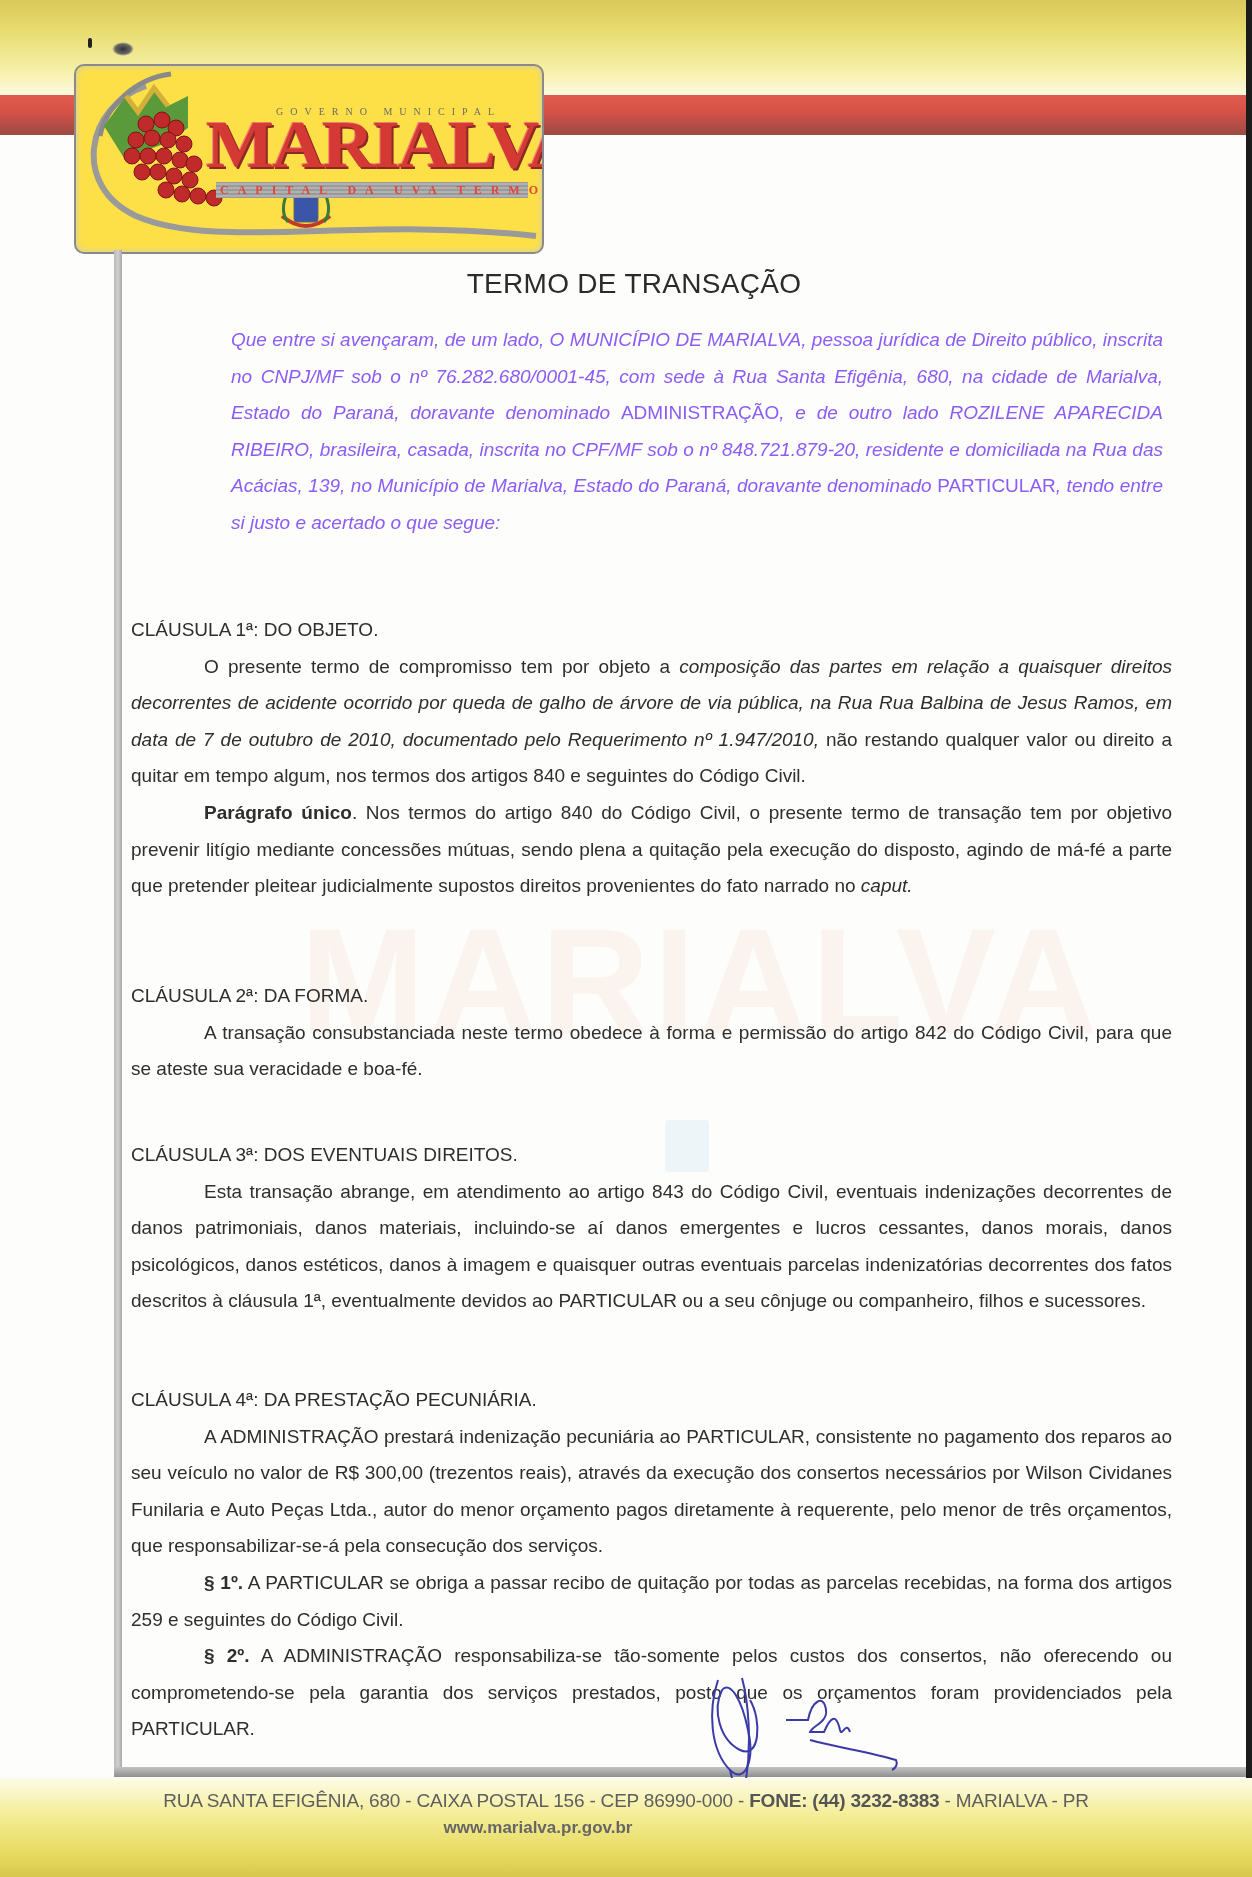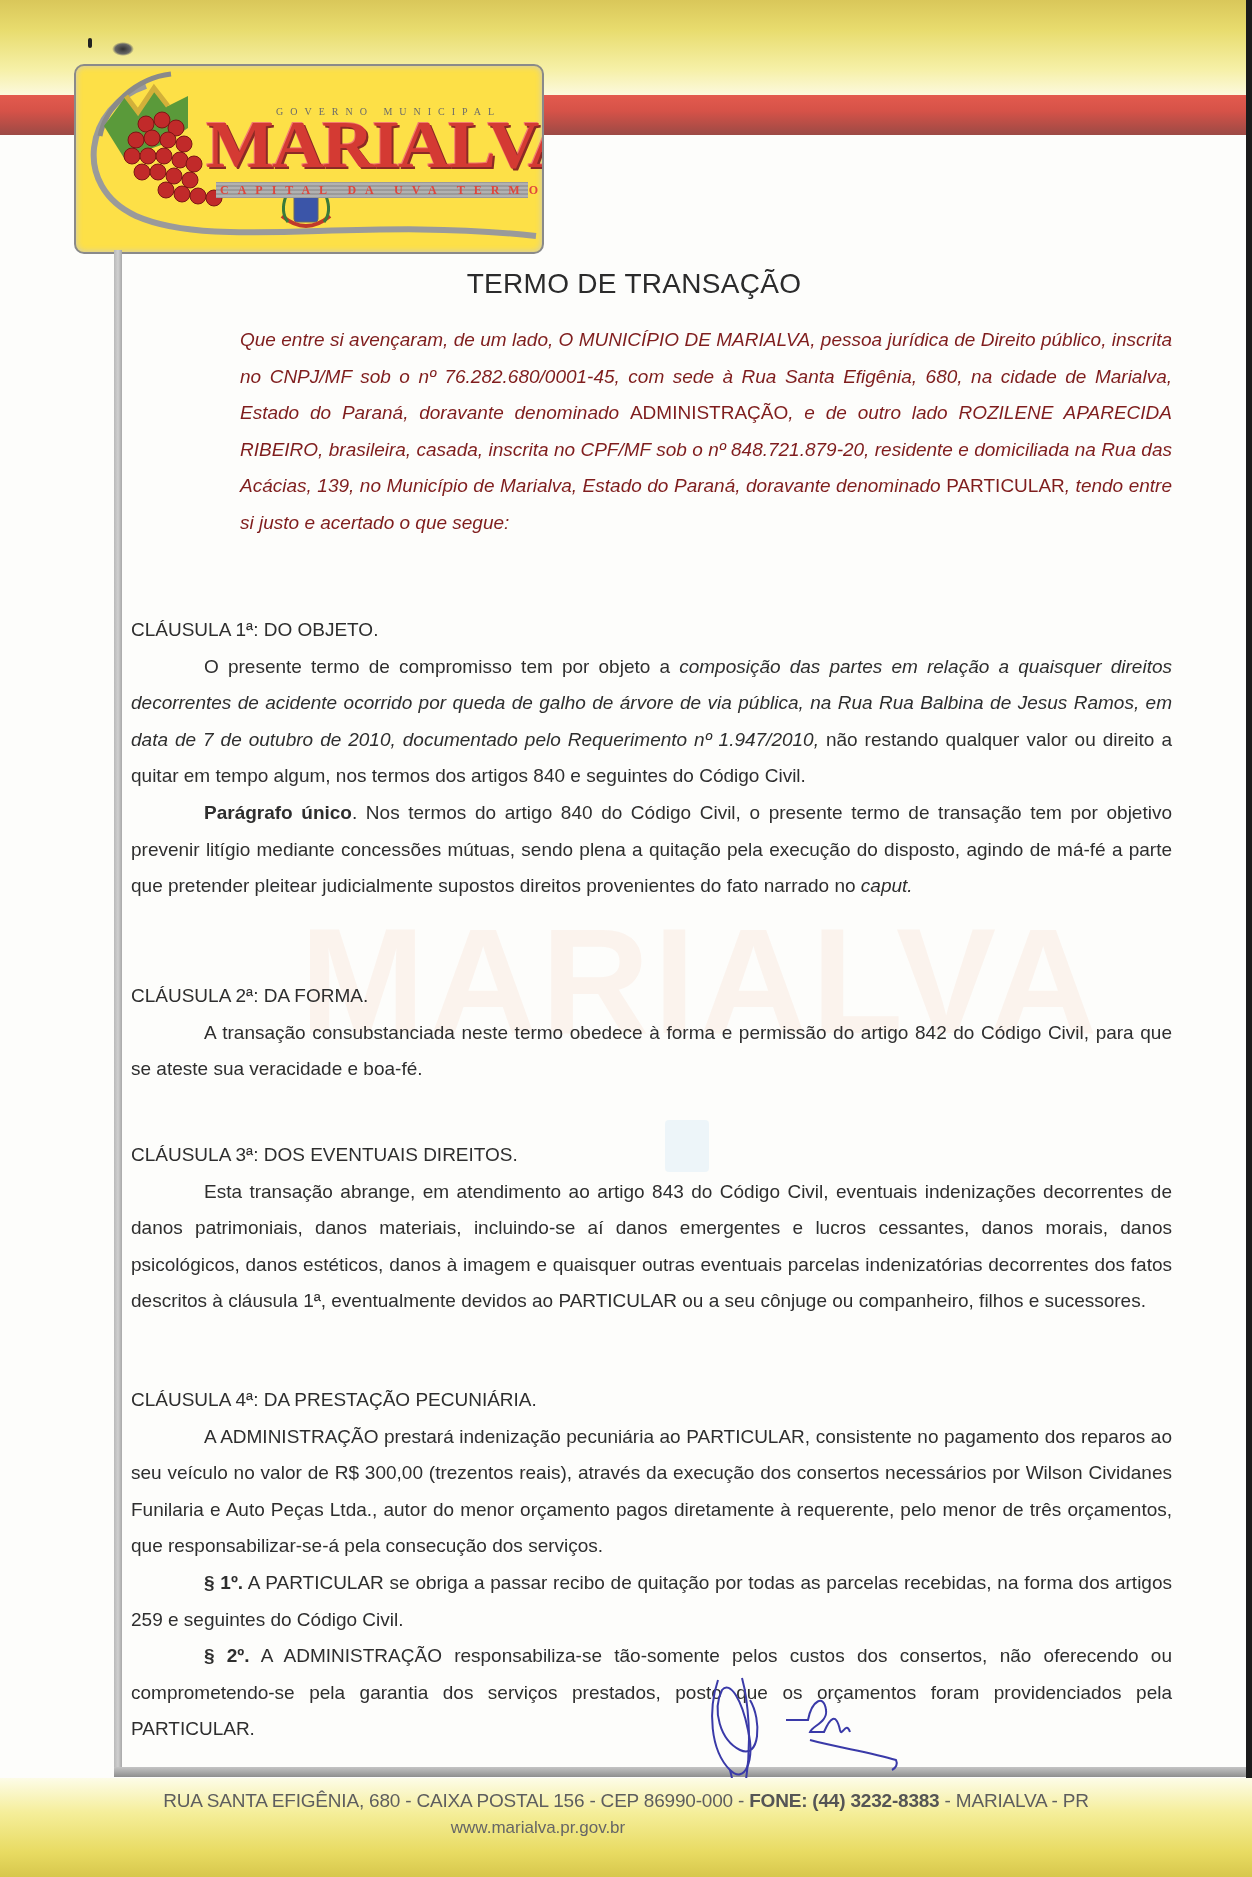--- a/index.html
+++ b/index.html
@@ -60,23 +60,23 @@
   .frame-bottom {
     position: absolute; left: 114px; top: 1767px; width: 1132px; height: 10px;
     background: linear-gradient(to bottom, #c4c4c4, #8e8e8e);
   }
 
   .title {
     position: absolute; left: 8px; width: 1252px; top: 268px; text-align: center;
     font-size: 28px; color: #2b2b2b; letter-spacing: 0.3px;
   }
   .preamble {
-    position: absolute; left: 240px; top: 322px; width: 932px;
+    position: absolute; left: 231px; top: 322px; width: 932px;
     font-size: 19px; font-style: italic; line-height: 36.6px;
-    text-align: justify; color: #7f1d1d;
+    text-align: justify; color: #8b5cf6;
   }
   .preamble .up { font-style: normal; }
 
   .body-text {
     position: absolute; left: 131px; width: 1041px;
     font-size: 19px; line-height: 36.6px; text-align: justify; color: #2e2e2e;
   }
   .clause-head { display: block; }
   .indent { text-indent: 73px; margin: 0; }
   .it { font-style: italic; }
@@ -94,21 +94,21 @@
     position: absolute; left: 0; top: 1778px; width: 1252px; height: 99px;
     background: linear-gradient(to bottom, #fdfce8 0%, #f5ee9a 35%, #e8db62 75%, #d7c74c 100%);
   }
   .footer-line1 {
     position: absolute; left: 0; width: 1252px; top: 1790px; text-align: center;
     font-size: 19px; color: #5e5e5e; letter-spacing: -0.2px;
   }
   .footer-line1 .b { color: #555; }
   .footer-line2 {
     position: absolute; left: 0; width: 1076px; top: 1818px; text-align: center;
-    font-size: 17px; color: #666;
+    font-size: 17px; color: #666; font-weight: bold;
   }
   .signatures { position: absolute; left: 700px; top: 1660px; }
 </style>
 </head>
 <body>
 
 <div class="top-band"></div>
 <div class="red-stripe"></div>
 <div class="scan-mark1"></div>
 <div class="scan-mark2"></div>

